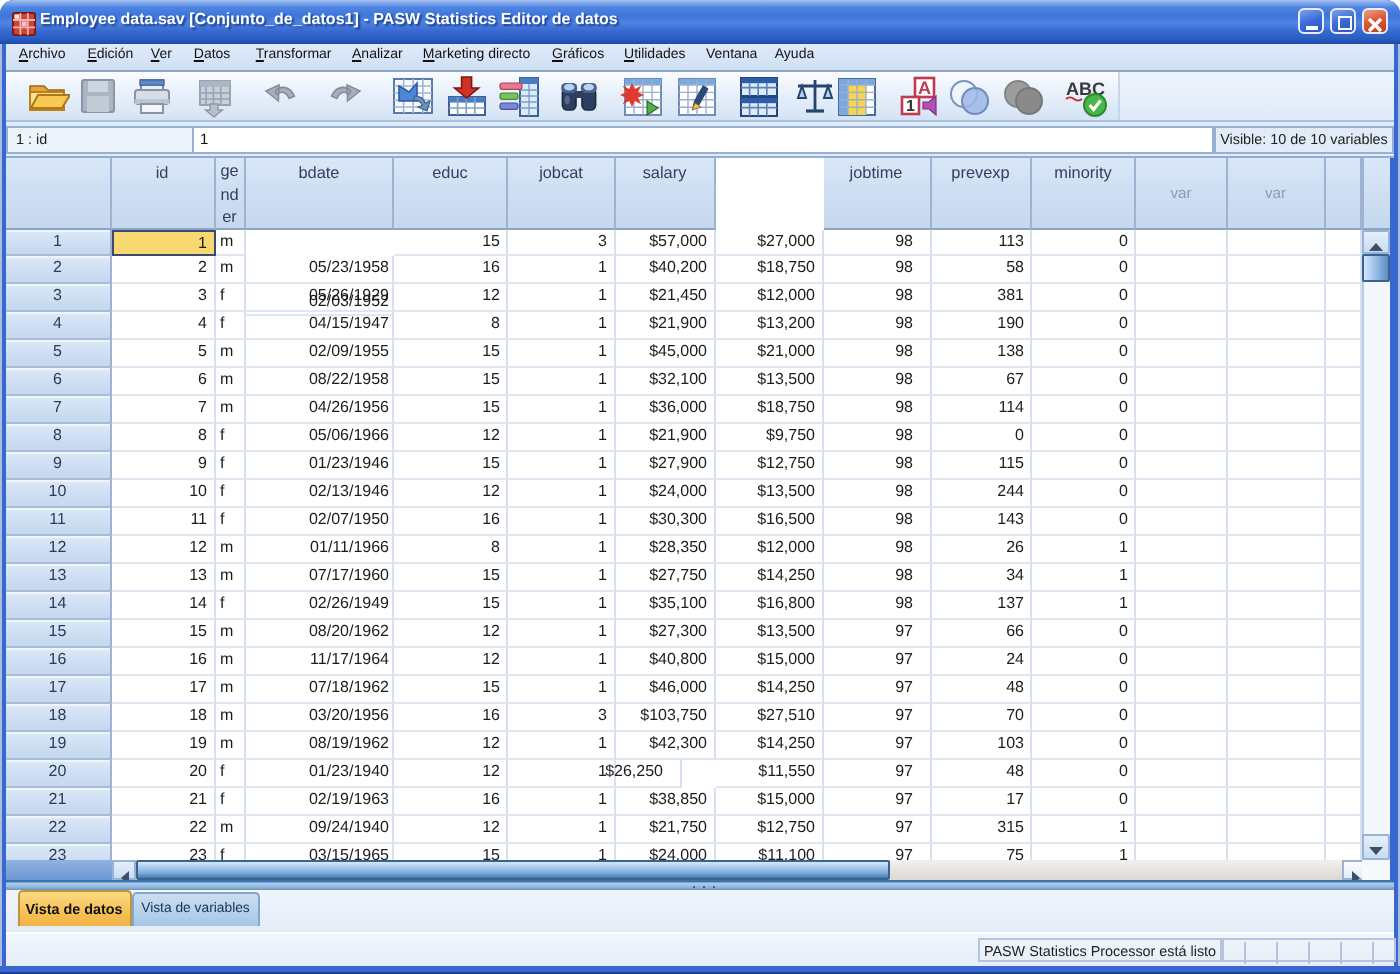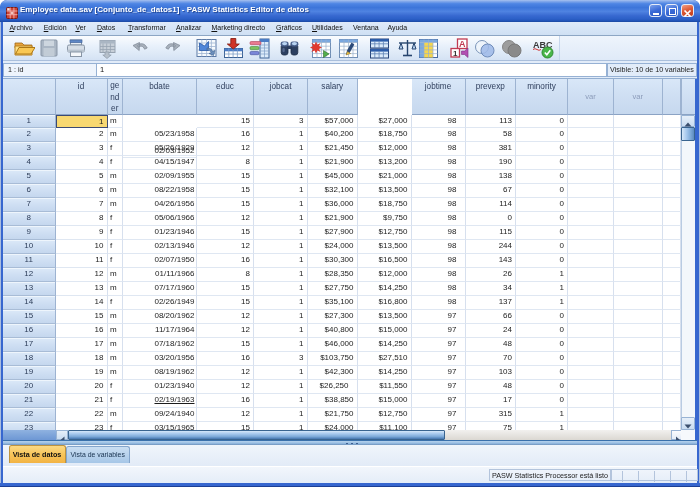--- a/index.html
+++ b/index.html
@@ -438,32 +438,32 @@
       <div class="cell num" style="left:513.0px;width:52.0px;top:287.46px;height:13.97px;line-height:12.97px;padding-right:3px;">0</div>
       <div class="cell num" style="left:565.0px;width:46.0px;top:287.46px;height:13.97px;line-height:12.97px;"></div>
       <div class="cell num" style="left:611.0px;width:48.5px;top:287.46px;height:13.97px;line-height:12.97px;"></div>
       <div class="cell num" style="left:659.5px;width:18.5px;top:287.46px;height:13.97px;line-height:12.97px;"></div>
       <div class="rn" style="top:301.43px;height:13.97px;line-height:12.97px;">20</div>
       <div class="cell num" style="left:52.5px;width:52.0px;top:301.43px;height:13.97px;line-height:12.97px;padding-right:3px;">20</div>
       <div class="cell str" style="left:104.5px;width:15.5px;top:301.43px;height:13.97px;line-height:12.97px;">f</div>
       <div class="cell num" style="left:120.0px;width:74.0px;top:301.43px;height:13.97px;line-height:12.97px;padding-right:1.5px;">01/23/1940</div>
       <div class="cell num" style="left:194.0px;width:57.0px;top:301.43px;height:13.97px;line-height:12.97px;padding-right:3px;">12</div>
       <div class="cell num" style="left:251.0px;width:54.0px;top:301.43px;height:13.97px;line-height:12.97px;padding-right:3.5px;">1</div>
-      <div class="cell num" style="left:305.0px;width:49.5px;top:301.43px;height:13.97px;line-height:12.97px;padding-right:8px;">$26,250</div>
+      <div class="cell num" style="left:288px;width:49.5px;top:301.43px;height:13.97px;line-height:12.97px;padding-right:8px;">$26,250</div>
       <div class="cell num" style="left:354.5px;width:54.0px;top:301.43px;height:13.97px;line-height:12.97px;padding-right:3px;">$11,550</div>
       <div class="cell num" style="left:408.5px;width:54.0px;top:301.43px;height:13.97px;line-height:12.97px;padding-right:8px;">97</div>
       <div class="cell num" style="left:462.5px;width:50.5px;top:301.43px;height:13.97px;line-height:12.97px;padding-right:3px;">48</div>
       <div class="cell num" style="left:513.0px;width:52.0px;top:301.43px;height:13.97px;line-height:12.97px;padding-right:3px;">0</div>
       <div class="cell num" style="left:565.0px;width:46.0px;top:301.43px;height:13.97px;line-height:12.97px;"></div>
       <div class="cell num" style="left:611.0px;width:48.5px;top:301.43px;height:13.97px;line-height:12.97px;"></div>
       <div class="cell num" style="left:659.5px;width:18.5px;top:301.43px;height:13.97px;line-height:12.97px;"></div>
       <div class="rn" style="top:315.40px;height:13.97px;line-height:12.97px;">21</div>
       <div class="cell num" style="left:52.5px;width:52.0px;top:315.40px;height:13.97px;line-height:12.97px;padding-right:3px;">21</div>
       <div class="cell str" style="left:104.5px;width:15.5px;top:315.40px;height:13.97px;line-height:12.97px;">f</div>
-      <div class="cell num" style="left:120.0px;width:74.0px;top:315.40px;height:13.97px;line-height:12.97px;padding-right:1.5px;text-decoration:underline;">02/19/1963</div>
+      <div class="cell num" style="left:120.0px;width:74.0px;top:315.40px;height:13.97px;line-height:12.97px;padding-right:1.5px;">02/19/1963</div>
       <div class="cell num" style="left:194.0px;width:57.0px;top:315.40px;height:13.97px;line-height:12.97px;padding-right:3px;">16</div>
       <div class="cell num" style="left:251.0px;width:54.0px;top:315.40px;height:13.97px;line-height:12.97px;padding-right:3.5px;">1</div>
       <div class="cell num" style="left:305.0px;width:49.5px;top:315.40px;height:13.97px;line-height:12.97px;padding-right:3px;">$38,850</div>
       <div class="cell num" style="left:354.5px;width:54.0px;top:315.40px;height:13.97px;line-height:12.97px;padding-right:3px;">$15,000</div>
       <div class="cell num" style="left:408.5px;width:54.0px;top:315.40px;height:13.97px;line-height:12.97px;padding-right:8px;">97</div>
       <div class="cell num" style="left:462.5px;width:50.5px;top:315.40px;height:13.97px;line-height:12.97px;padding-right:3px;">17</div>
       <div class="cell num" style="left:513.0px;width:52.0px;top:315.40px;height:13.97px;line-height:12.97px;padding-right:3px;">0</div>
       <div class="cell num" style="left:565.0px;width:46.0px;top:315.40px;height:13.97px;line-height:12.97px;"></div>
       <div class="cell num" style="left:611.0px;width:48.5px;top:315.40px;height:13.97px;line-height:12.97px;"></div>
       <div class="cell num" style="left:659.5px;width:18.5px;top:315.40px;height:13.97px;line-height:12.97px;"></div>

